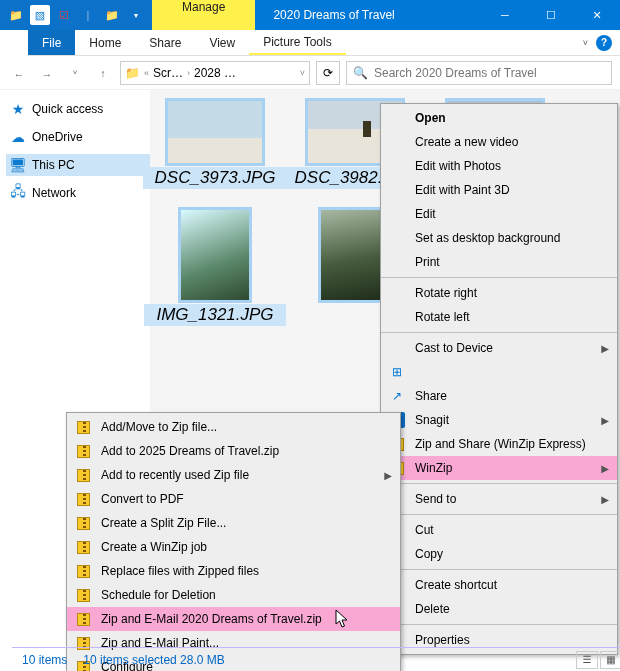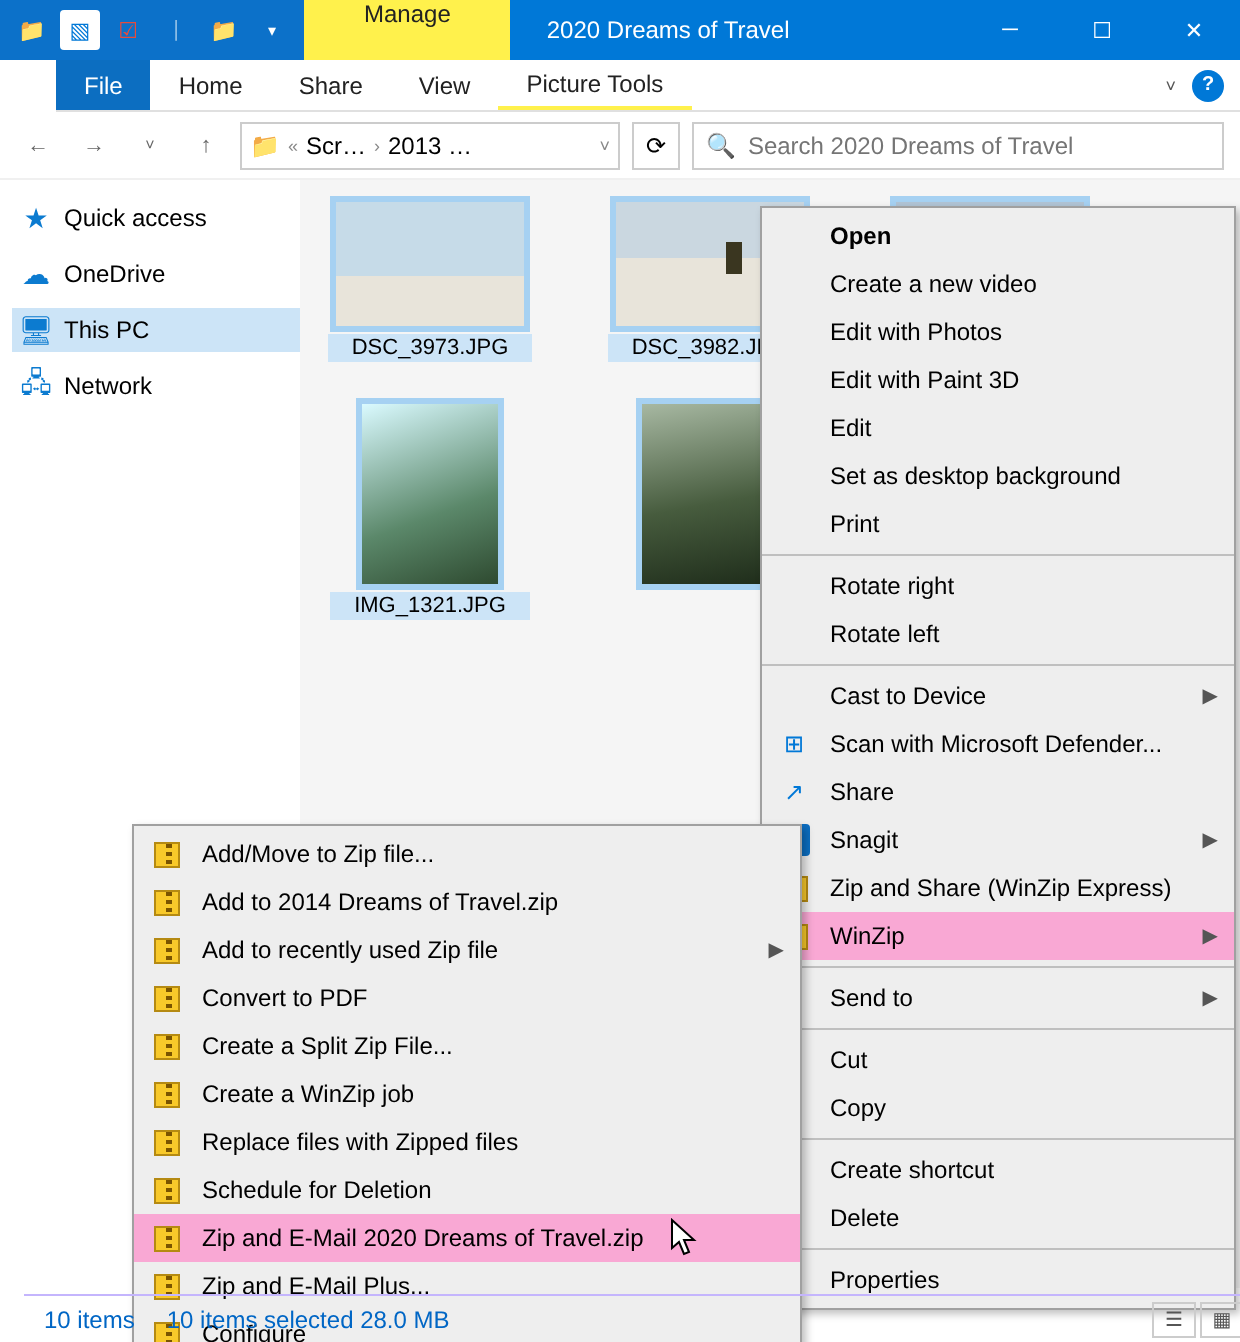--- a/index.html
+++ b/index.html
@@ -42,21 +42,21 @@
 .sideitem .sicon { width:16px; height:16px; font-size:14px; display:flex; align-items:center; justify-content:center; }
 .sidespacer { height:6px; }
 
 .content { flex:1; background:#f5f5f5; padding:10px; position:relative; }
 .thumbs { display:flex; flex-wrap:wrap; gap:20px 30px; }
 .thumb { width:110px; display:flex; flex-direction:column; align-items:center; gap:3px; }
 .thumb.selected .tbox { outline:3px solid #a6d1f2; outline-offset:-1px; }
 .thumb.selected .tcap { background:#cce4f7; }
 .tbox { width:96px; height:64px; background:#888; border:1px solid #444; }
 .tbox.portrait { width:70px; height:92px; }
-.tcap { padding:1px 12px; font-size:11px; white-space:nowrap; }
+.tcap { padding:1px 12px; font-size:17px; white-space:nowrap;font-style:italic; }
 
 
 .cmenu { position:absolute; background:#eee; border:1px solid #a0a0a0; box-shadow:2px 2px 4px rgba(0,0,0,0.25); padding:2px 0; }
 .cmenu .mi { display:flex; align-items:center; height:24px; padding:0 20px 0 34px; position:relative; font-size:12px; white-space:nowrap; }
 .cmenu .mi:hover, .cmenu .mi.hover { background:#f9a8d4; }
 .cmenu .mi.bold { font-weight:600; }
 .cmenu .mi .micon { position:absolute; left:8px; width:16px; height:16px; display:flex; align-items:center; justify-content:center; font-size:12px; }
 .cmenu .mi .arrow { position:absolute; right:8px; font-size:10px; color:#555; }
 .cmenu hr { border:none; border-top:1px solid #bfbfbf; margin:3px 0; }
 
@@ -122,21 +122,21 @@
 <div class="navrow">
   <div class="navbtn">←</div>
   <div class="navbtn">→</div>
   <div class="navbtn" style="font-size:8px;">˅</div>
   <div class="navbtn">↑</div>
   <div class="addr">
     <span>📁</span>
     <span class="sep">«</span>
     <span>Scr…</span>
     <span class="sep">›</span>
-    <span>2013 …</span>
+    <span>2028 …</span>
     <span style="flex:1"></span>
     <span class="sep">˅</span>
   </div>
   <div class="refresh">⟳</div>
   <div class="search">
     <span>🔍</span>
     <input placeholder="Search 2020 Dreams of Travel" style="">
   </div>
 </div>
 
@@ -219,21 +219,20 @@
     <div class="mi">
       <span>Rotate left</span>
     </div>
     <hr>
     <div class="mi">
       <span>Cast to Device</span>
       <span class="arrow">▶</span>
     </div>
     <div class="mi">
       <span class="micon" style="color:#0078d7;">⊞</span>
-      <span>Scan with Microsoft Defender...</span>
     </div>
     <div class="mi">
       <span class="micon" style="color:#0078d7;">↗</span>
       <span>Share</span>
     </div>
     <div class="mi">
       <span class="micon" style="background:#0c6ec1;color:#fff;border-radius:2px;font-size:9px;">▣</span>
       <span>Snagit</span>
       <span class="arrow">▶</span>
     </div>
@@ -279,21 +278,21 @@
     <div class="mi">
       <span class="micon">
         <span class="zipicon"></span>
       </span>
       <span>Add/Move to Zip file...</span>
     </div>
     <div class="mi">
       <span class="micon">
         <span class="zipicon"></span>
       </span>
-      <span>Add to 2014 Dreams of Travel.zip</span>
+      <span>Add to 2025 Dreams of Travel.zip</span>
     </div>
     <div class="mi">
       <span class="micon">
         <span class="zipicon"></span>
       </span>
       <span>Add to recently used Zip file</span>
       <span class="arrow">▶</span>
     </div>
     <div class="mi">
       <span class="micon">
@@ -328,21 +327,21 @@
     <div class="mi hover">
       <span class="micon">
         <span class="zipicon"></span>
       </span>
       <span>Zip and E-Mail 2020 Dreams of Travel.zip</span>
     </div>
     <div class="mi">
       <span class="micon">
         <span class="zipicon"></span>
       </span>
-      <span>Zip and E-Mail Plus...</span>
+      <span>Zip and E-Mail Paint...</span>
     </div>
     <div class="mi">
       <span class="micon">
         <span class="zipicon"></span>
       </span>
       <span>Configure</span>
     </div>
   </div>
 
 <div class="cursor" style="top:609px; left:335px;">

